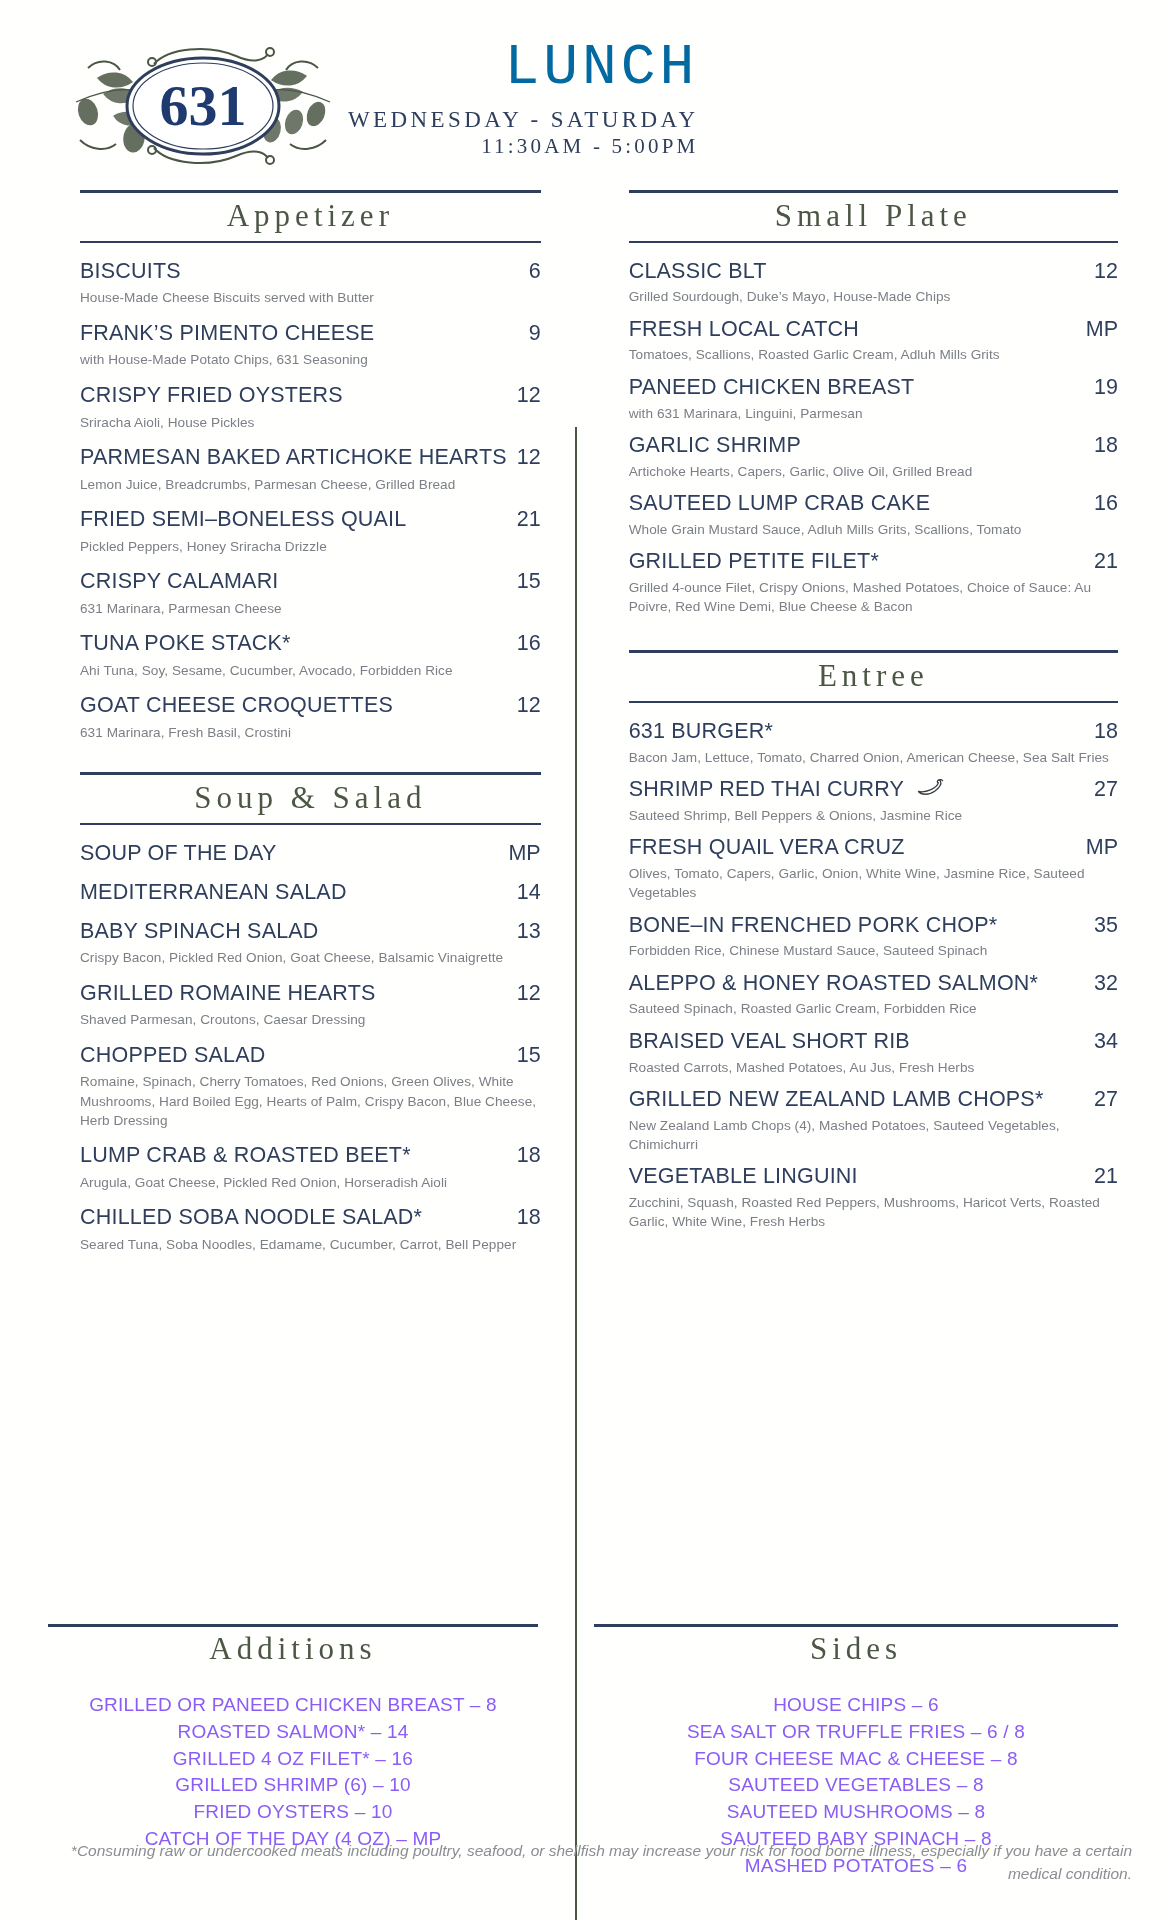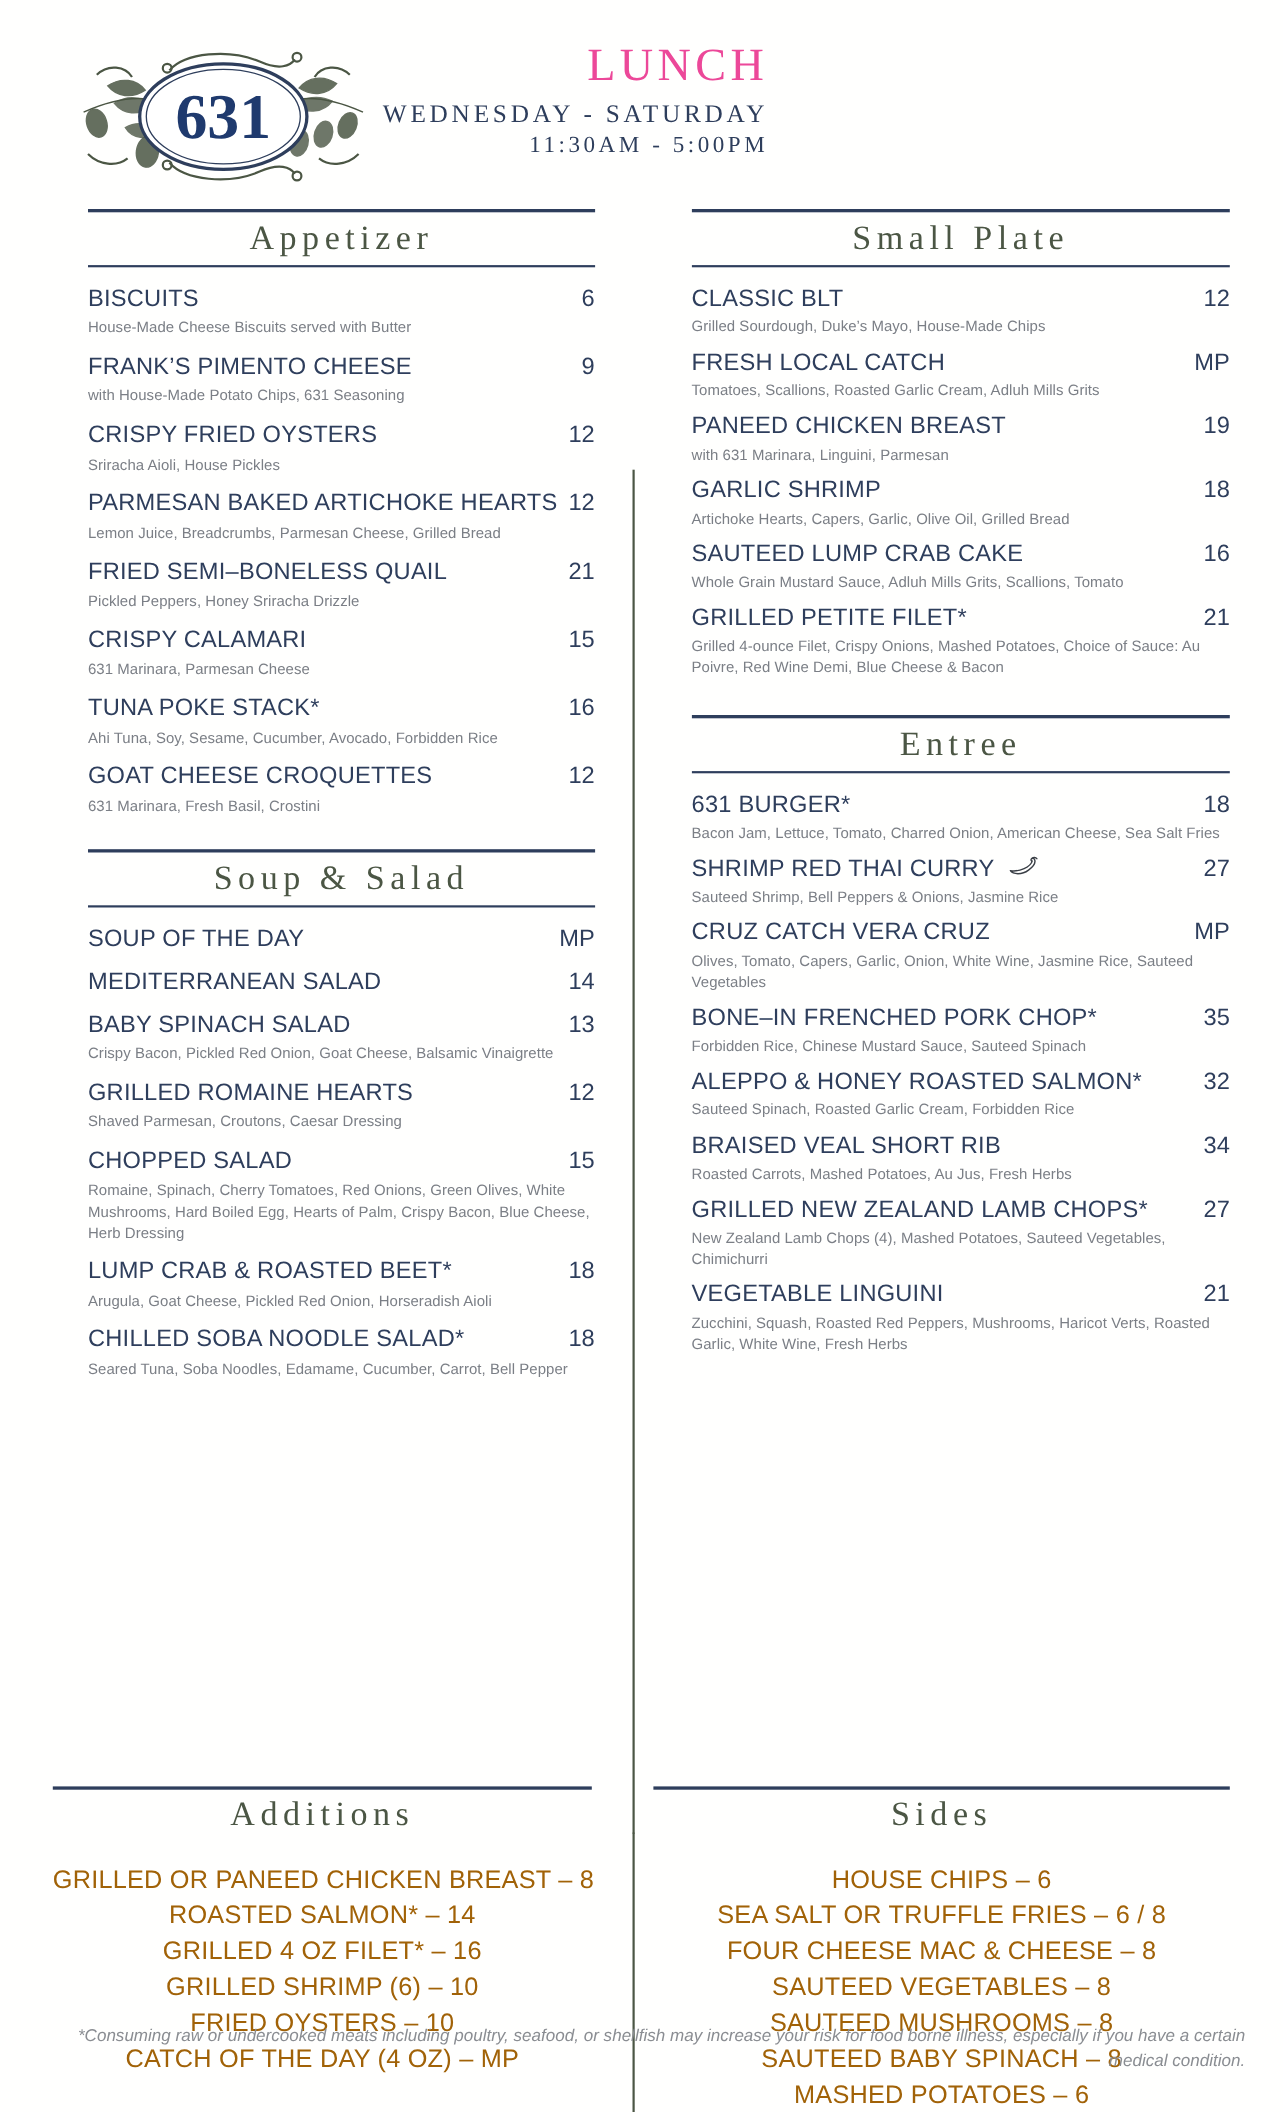--- a/index.html
+++ b/index.html
@@ -44,25 +44,25 @@
   .logo-wrap svg { display: block; }
 
   .title-block {
     text-align: right;
     flex: 0 0 auto;
     padding-top: 18px;
     padding-right: 2px;
   }
 
   .lunch-title {
-    font-family: Liberation Serif, serif;
-    font-size: 42px;
+    font-family: Liberation Mono, monospace;
+    font-size: 58px;
     line-height: 0.98;
     letter-spacing: 4px;
-    color: #ec4899;
+    color: #0369a1;
     font-weight: 400;
   }
 
   .sub-days {
     font-family: "Liberation Serif", serif;
     font-size: 23px;
     letter-spacing: 3.4px;
     color: #2e3e5c;
     margin-top: 10px;
     line-height: 1.15;
@@ -185,22 +185,22 @@
     display: flex;
     padding: 0 48px;
     position: relative;
     margin-top: 4px;
   }
   .lower-left  { width: 516px; padding-right: 26px; }
   .lower-right { width: 554px; padding-left: 30px; }
 
   .plain-list {
     text-align: center;
-    font-size: 23px;
-    color: #a16207;
+    font-size: 19px;
+    color: #8b5cf6;
     line-height: 1.42;
     letter-spacing: 0.2px;
   }
   .plain-list div { white-space: nowrap; }
 
   .toprule {
     height: 3px;
     background: #2e3e5c;
     width: 100%;
     margin-bottom: 2px;
@@ -482,21 +482,21 @@
                 </svg>
               </span>
             </span>
             <span class="item-price">27</span>
           </div>
           <div class="item-desc">Sauteed Shrimp, Bell Peppers &amp; Onions, Jasmine Rice</div>
         </div>
 
         <div class="item">
           <div class="item-line">
-              <span class="item-name">CRUZ CATCH VERA CRUZ</span>
+              <span class="item-name">FRESH QUAIL VERA CRUZ</span>
               <span class="item-price">MP</span>
             </div>
           <div class="item-desc">Olives, Tomato, Capers, Garlic, Onion, White Wine, Jasmine Rice, Sauteed Vegetables</div>
         </div>
         <div class="item">
           <div class="item-line">
               <span class="item-name">BONE–IN FRENCHED PORK CHOP*</span>
               <span class="item-price">35</span>
             </div>
           <div class="item-desc">Forbidden Rice, Chinese Mustard Sauce, Sauteed Spinach</div>

